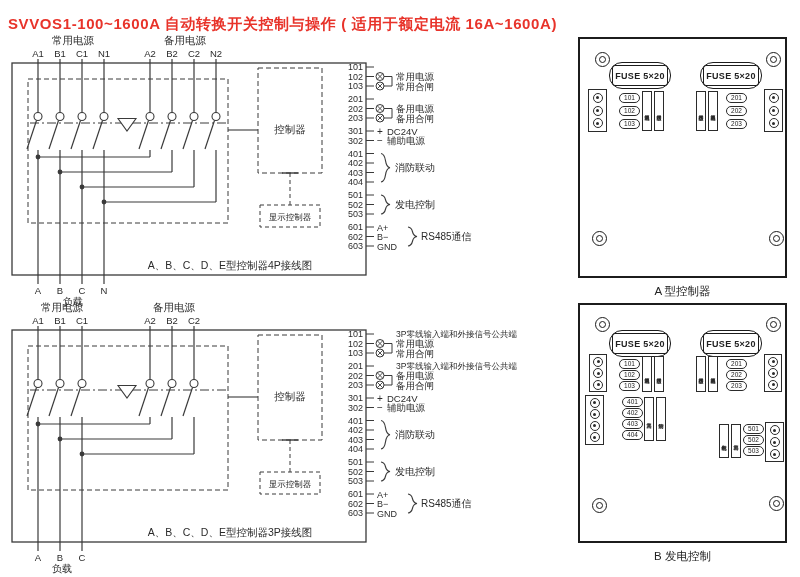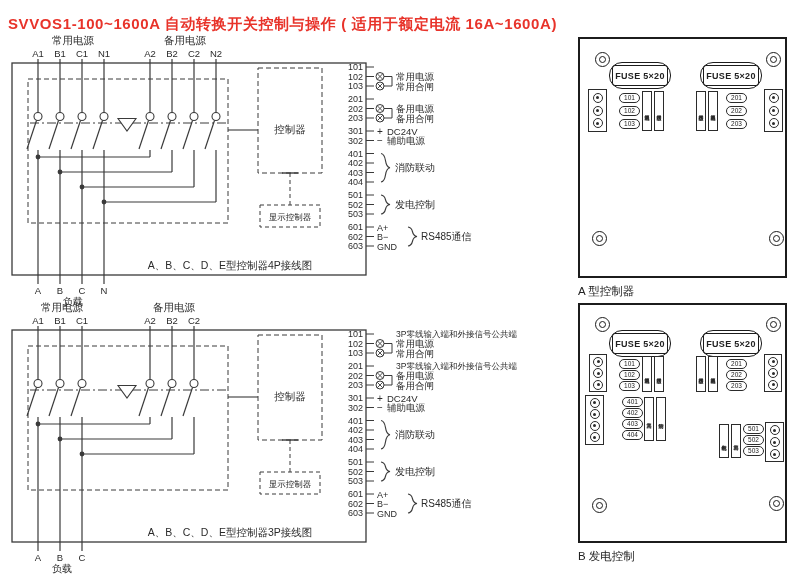--- a/index.html
+++ b/index.html
@@ -4,21 +4,21 @@
 <style>
   html,body{margin:0;padding:0;background:#fff;}
   .page{position:relative;width:800px;height:577px;background:#ffffff;overflow:hidden;
         font-family:"Liberation Sans","DejaVu Sans",sans-serif;color:#222;}
   .title{position:absolute;left:8px;top:3px;font-size:15px;font-weight:bold;color:#e8332a;letter-spacing:0.6px;white-space:nowrap;margin-top:12px;}
   svg.diag{position:absolute;overflow:visible;}
   svg text{font-family:"Liberation Sans","DejaVu Sans",sans-serif;fill:#2b2b2b;}
   .panel-wrap{position:absolute;}
   .board{position:relative;width:100%;border:2px solid #1c1c1c;background:#fff;box-sizing:border-box;}
   .blocks{position:absolute;left:0;top:0;right:0;bottom:0;}
-  .plabel{text-align:left;font-size:11.5px;margin-top:6px;color:#222;}
+  .plabel{text-align:center;font-size:11.5px;margin-top:6px;color:#222;}
   .hole{position:absolute;width:13px;height:13px;border:1.4px solid #1c1c1c;border-radius:50%;
         display:flex;align-items:center;justify-content:center;box-sizing:content-box;}
   .hole::after{content:"";width:5px;height:5px;border:1.2px solid #1c1c1c;border-radius:50%;}
   .fuse{position:absolute;width:62px;height:27px;border:1.6px solid #1c1c1c;border-radius:13px;
         box-sizing:border-box;padding:2px;background:#fff;}
   .fuse-in{width:100%;height:100%;border:1.1px solid #1c1c1c;border-radius:3px;box-sizing:border-box;
         display:flex;align-items:center;justify-content:center;font-size:9px;font-weight:bold;letter-spacing:0.3px;white-space:nowrap;}
   .conn{position:absolute;border:1.4px solid #2b2b2b;box-sizing:border-box;background:#fff;
         display:flex;flex-direction:column;justify-content:space-evenly;align-items:center;}
   .pin{width:10px;height:10px;border:1px solid #2b2b2b;border-radius:50%;display:flex;align-items:center;justify-content:center;box-sizing:border-box;}

